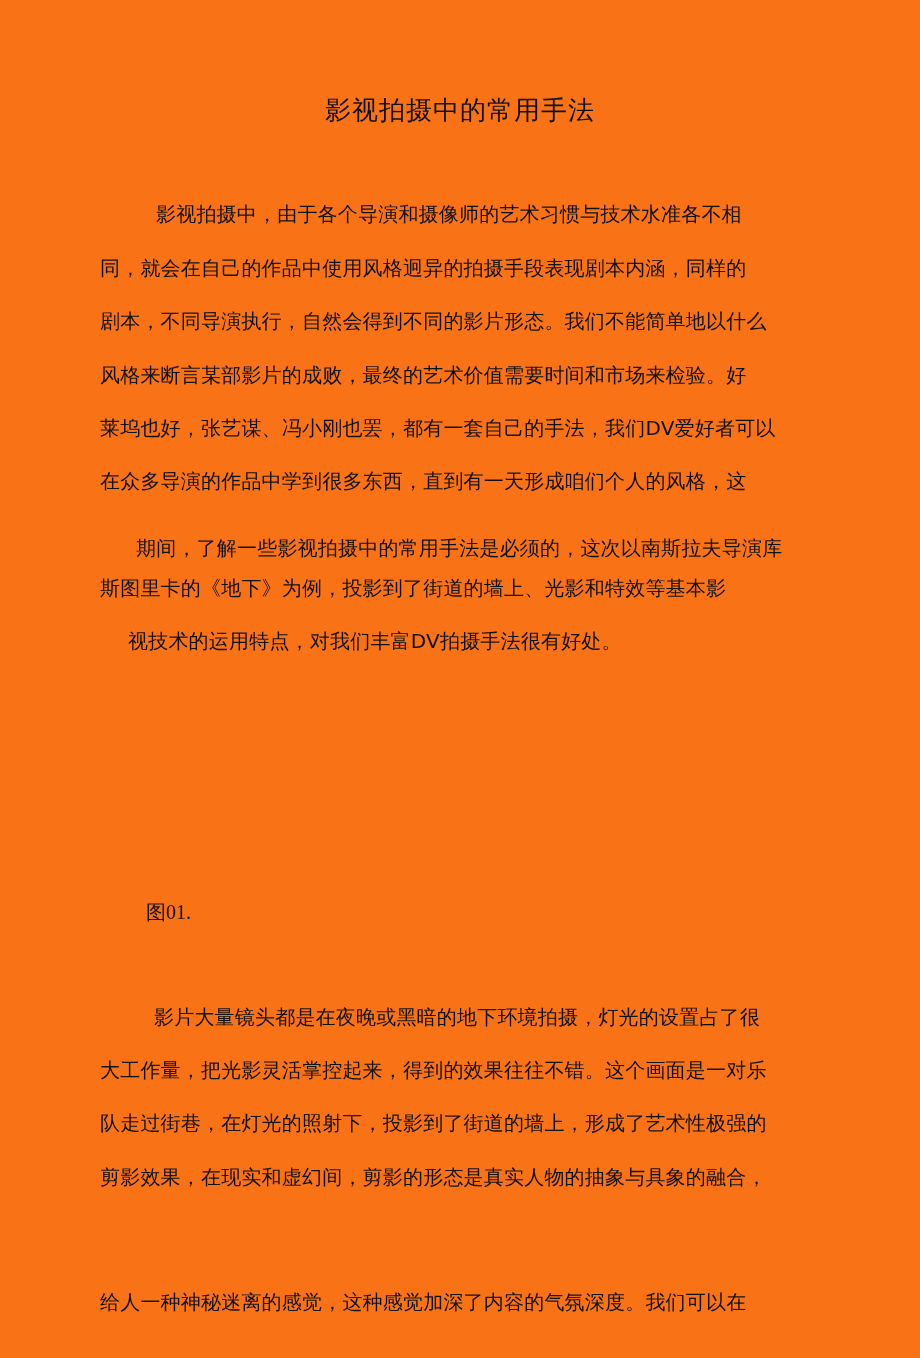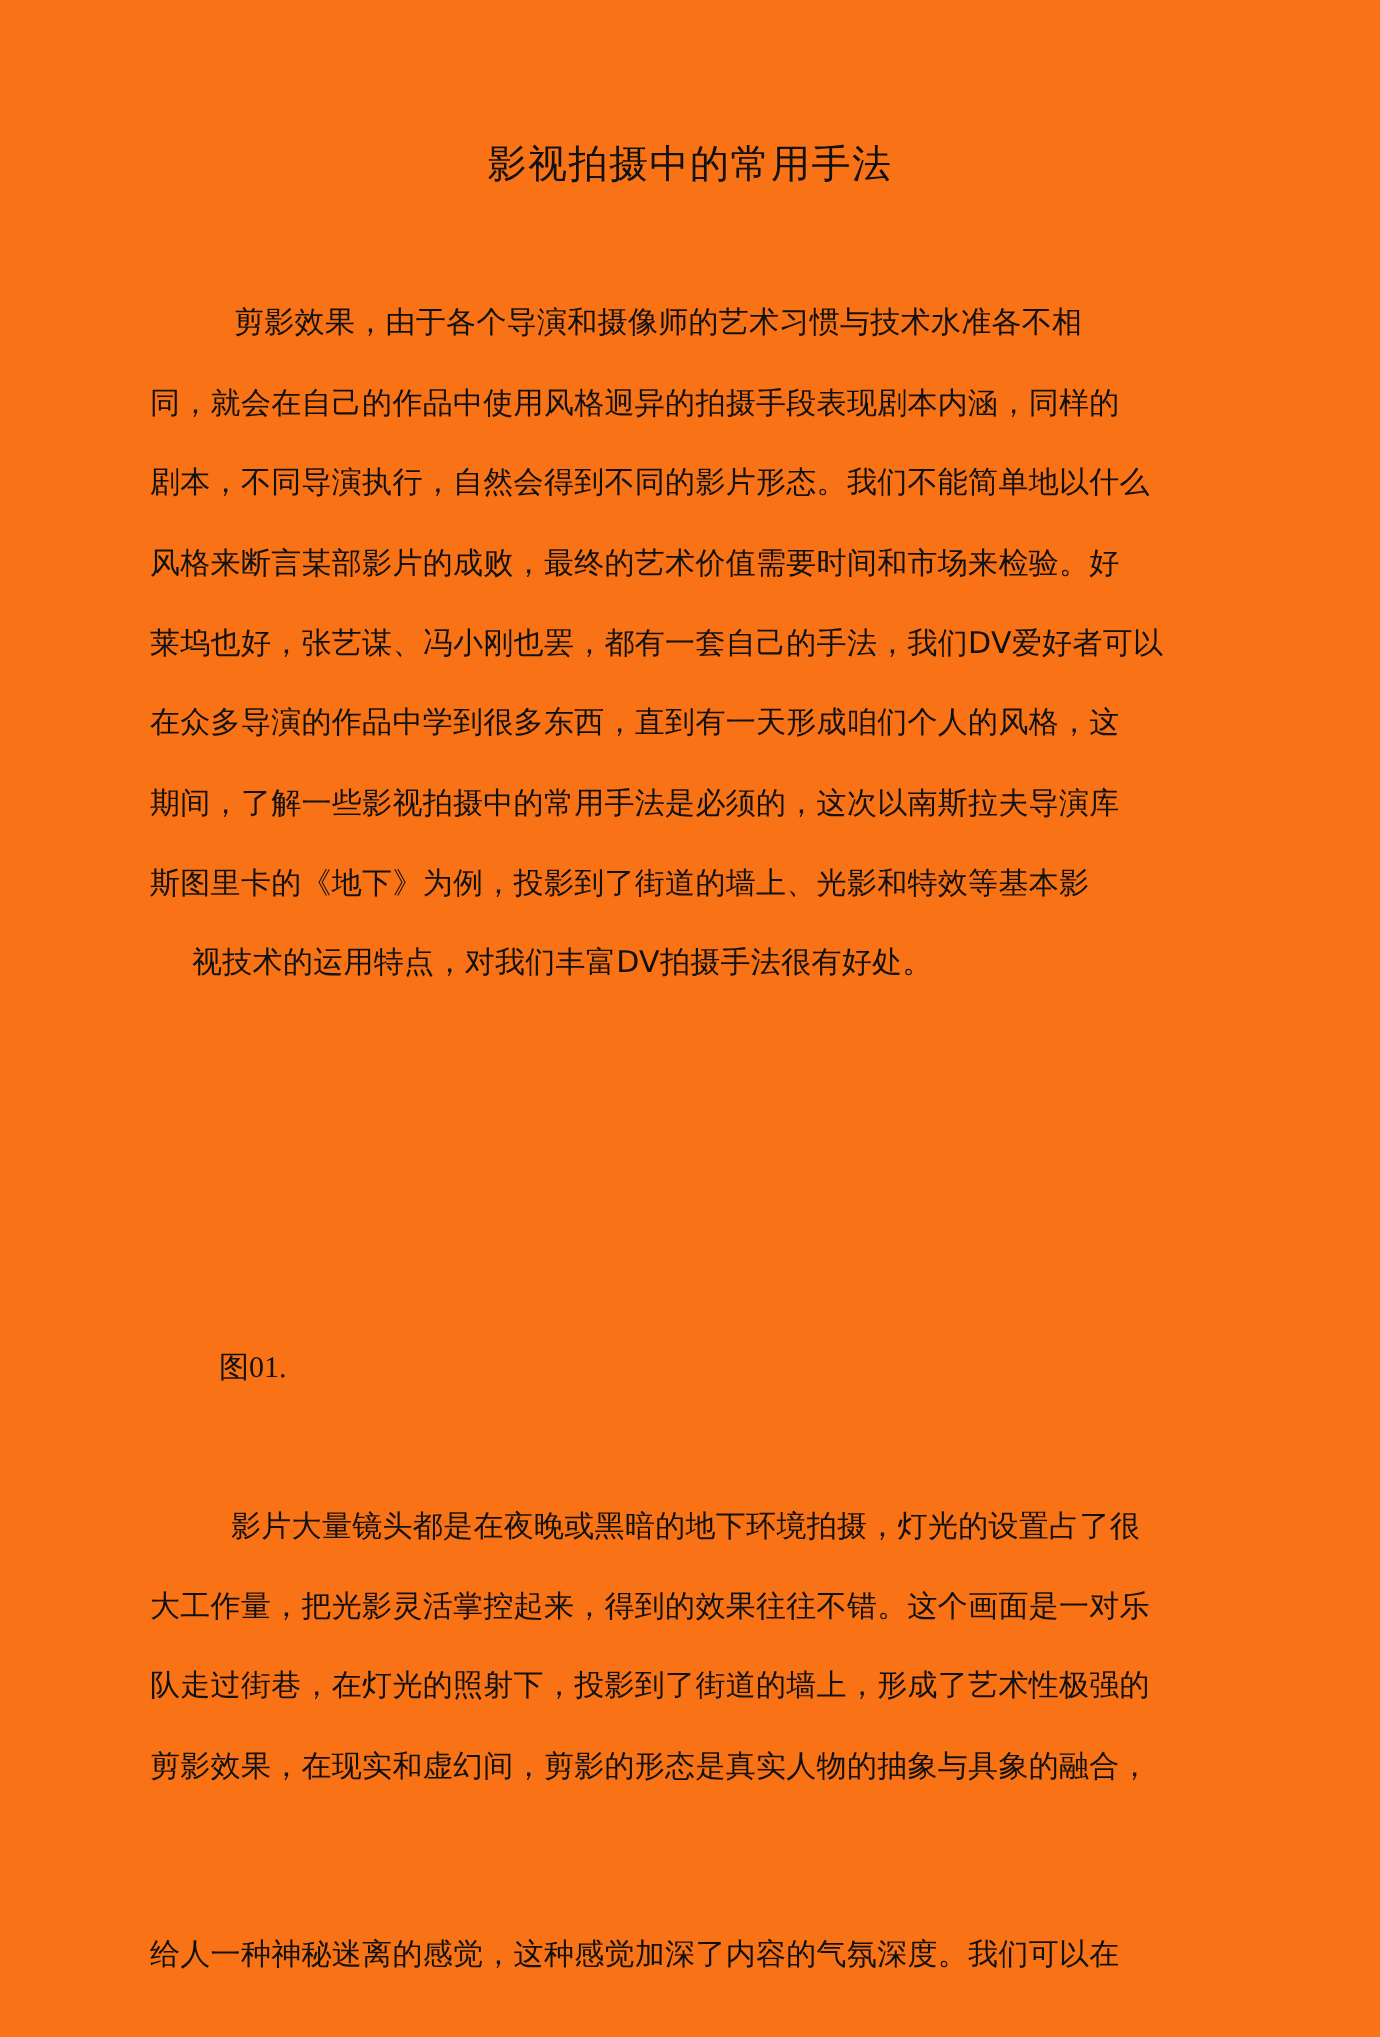--- a/index.html
+++ b/index.html
@@ -63,27 +63,27 @@
     }
   </style>
 </head>
 <body>
 
 <div class="page">
 
   <div class="title">影视拍摄中的常用手法</div>
 
   <div>
-    <div class="line indent" style="top:200px;">剪影效果，由于各个导演和摄像师的艺术习惯与技术水准各不相</div>
+    <div class="line indent" style="top:200px;">影视拍摄中，由于各个导演和摄像师的艺术习惯与技术水准各不相</div>
     <div class="line" style="top:254px;text-align:center;">同，就会在自己的作品中使用风格迥异的拍摄手段表现剧本内涵，同样的</div>
     <div class="line" style="top:307px;">剧本，不同导演执行，自然会得到不同的影片形态。我们不能简单地以什么</div>
     <div class="line" style="top:361px;">风格来断言某部影片的成败，最终的艺术价值需要时间和市场来检验。好</div>
     <div class="line" style="top:414px;">莱坞也好，张艺谋、冯小刚也罢，都有一套自己的手法，我们DV爱好者可以</div>
     <div class="line" style="top:467px;">在众多导演的作品中学到很多东西，直到有一天形成咱们个人的风格，这</div>
-    <div class="line" style="top:521px;">期间，了解一些影视拍摄中的常用手法是必须的，这次以南斯拉夫导演库</div>
+    <div class="line" style="top:534px;margin-left:36px;">期间，了解一些影视拍摄中的常用手法是必须的，这次以南斯拉夫导演库</div>
     <div class="line" style="top:574px;">斯图里卡的《地下》为例，投影到了街道的墙上、光影和特效等基本影</div>
     <div class="line" style="top:627px;margin-left:28px;">视技术的运用特点，对我们丰富DV拍摄手法很有好处。</div>
   </div>
 
   <div class="fig-placeholder"></div>
 
   <div class="caption">图01.</div>
 
   <div>
     <div class="line indent2" style="top:1003px;">影片大量镜头都是在夜晚或黑暗的地下环境拍摄，灯光的设置占了很</div>

